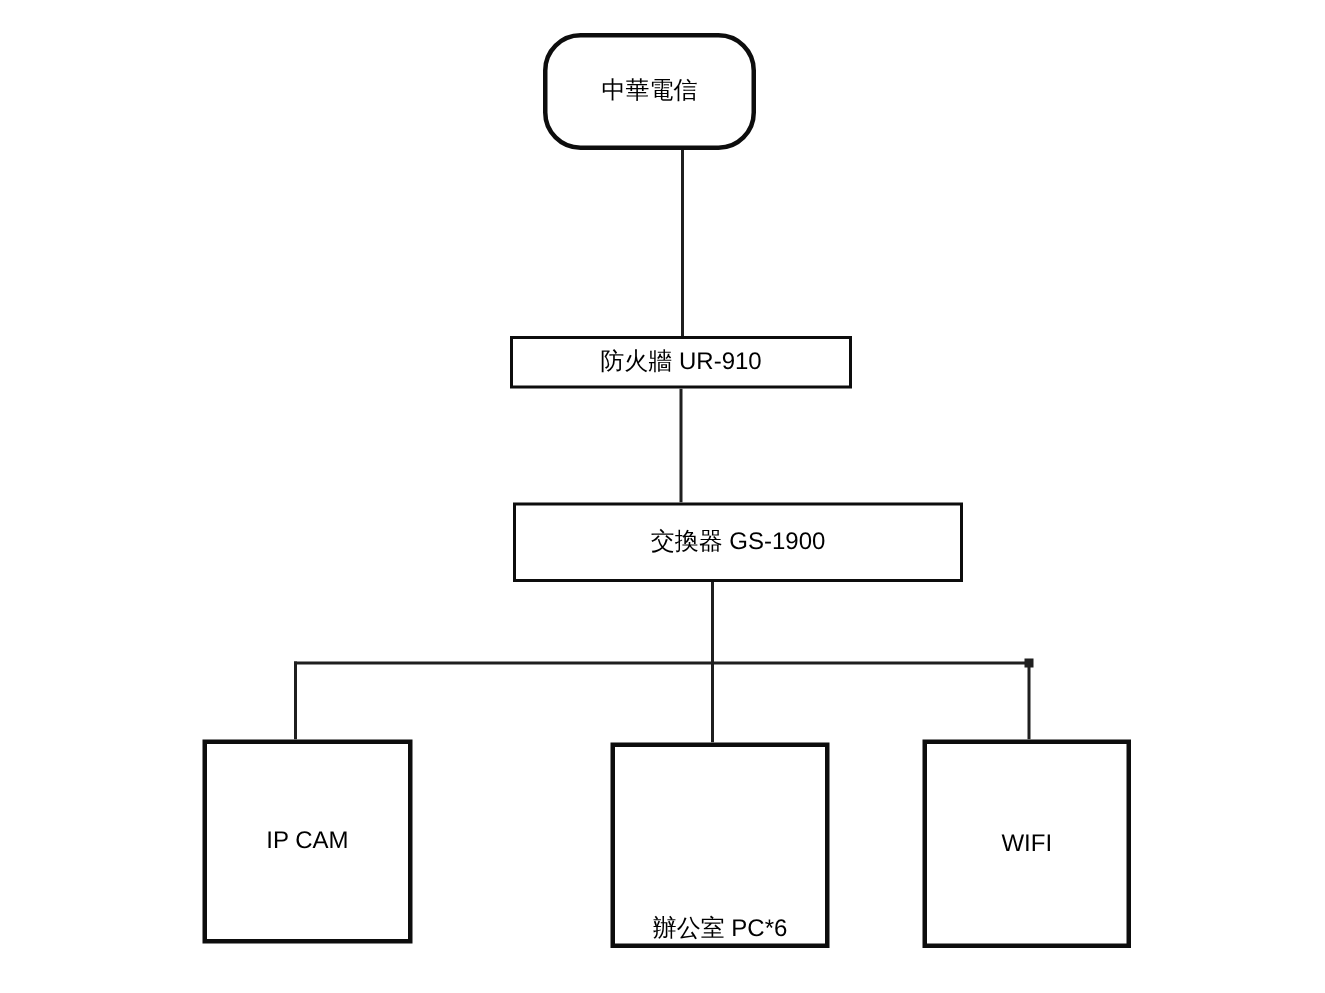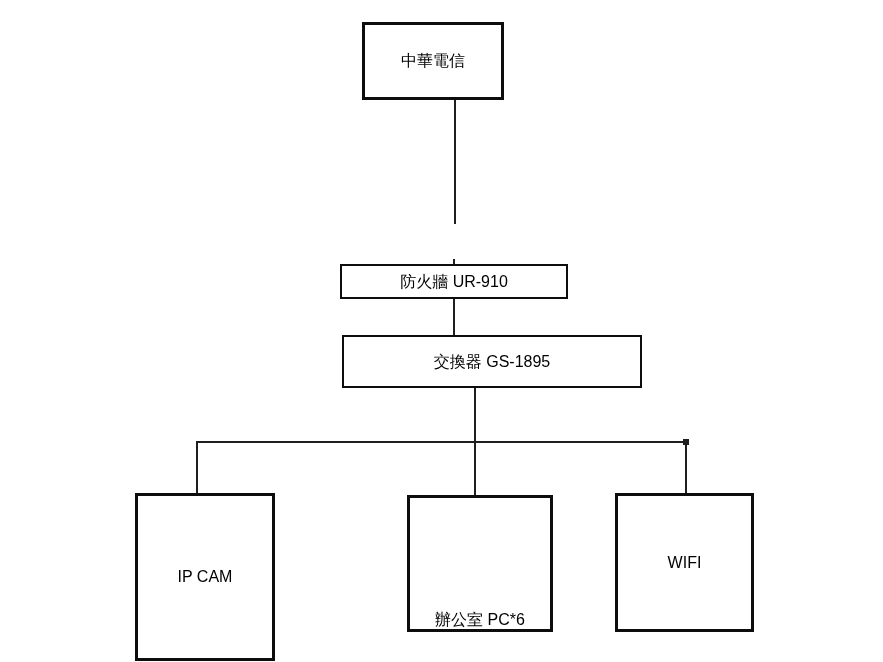--- a/index.html
+++ b/index.html
@@ -30,24 +30,24 @@
     align-items: center;
     justify-content: center;
     font-size: 16px;
     line-height: 1.2;
     white-space: nowrap;
     z-index: 2;
   }
   .border-thick { border: 3px solid var(--border, #0d0d0d); }
   .border-thin  { border: 2px solid var(--border, #0d0d0d); }
 
-  .node-isp      { left: 362px; top: 22px;  width: 142px; height: 78px;  }
-  .node-firewall { left: 340px; top: 224px; width: 228px; height: 35px; margin-top: 40px;  }
+  .node-isp      { left: 362px; top: 22px;  width: 142px; height: 78px; border-radius: 25px;  }
+  .node-firewall { left: 340px; top: 224px; width: 228px; height: 35px;  }
   .node-switch   { left: 342px; top: 335px; width: 300px; height: 53px;  }
-  .node-ipcam    { left: 135px; top: 493px; width: 140px; height: 168px; }
+  .node-ipcam    { left: 135px; top: 493px; width: 140px; height: 136px; }
   .node-office   { left: 407px; top: 495px; width: 146px; height: 137px; align-items: flex-end; }
   .node-wifi     { left: 615px; top: 493px; width: 139px; height: 139px; align-items: center; }
 
   .line {
     position: absolute;
     background: var(--line, #1f1f1f);
     z-index: 1;
   }
   .line-isp-firewall    { left: 454px; top: 100px; width: 2px;   height: 124px; }
   .line-firewall-switch { left: 453px; top: 259px; width: 2px;   height: 76px;  }
@@ -78,21 +78,21 @@
 
   <div class="node border-thick node-isp">
     <span>中華電信</span>
   </div>
 
   <div class="node border-thin node-firewall">
     <span>防火牆 UR-910</span>
   </div>
 
   <div class="node border-thin node-switch">
-    <span>交換器 GS-1895</span>
+    <span>交換器 GS-1900</span>
   </div>
 
   <div class="node border-thick node-ipcam">
     <span>IP CAM</span>
   </div>
 
   <div class="node border-thick node-office">
     <span>辦公室 PC*6</span>
   </div>
 

